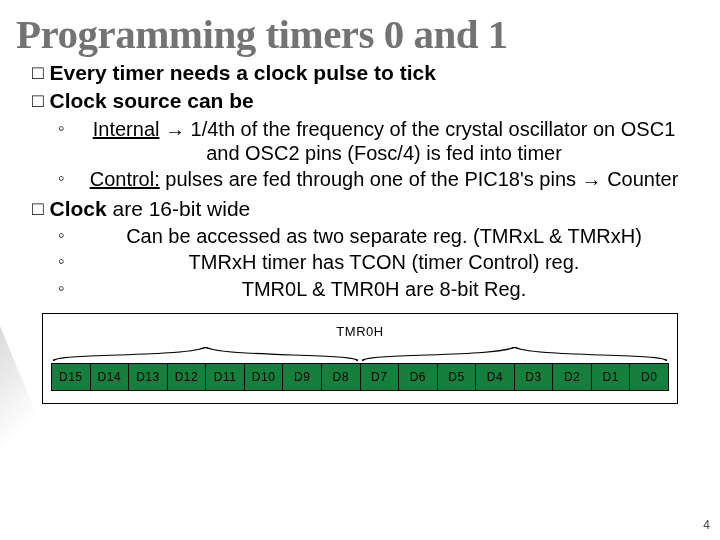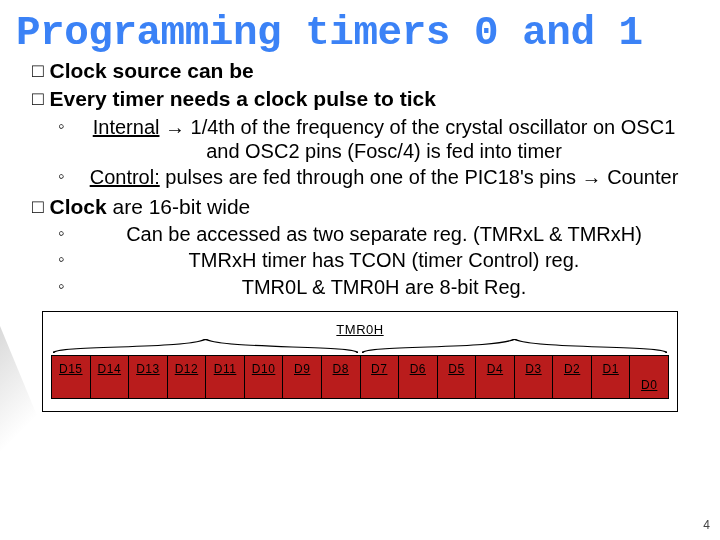--- a/index.html
+++ b/index.html
@@ -15,24 +15,24 @@
   .accent-bar {
     position: absolute;
     left: 0;
     top: 326px;
     width: 62px;
     height: 150px;
     background: linear-gradient(135deg, #d9d9d9 0%, #ffffff 60%);
     clip-path: polygon(0 0, 100% 100%, 0 100%);
   }
   .title {
-    font-family: Liberation Mono, monospace;
+    font-family: Liberation Serif, serif;
     font-weight: bold;
     font-size: 41px;
-    color: #3b82f6;
+    color: #737373;
     margin: 10px 0 2px 16px;
     letter-spacing: -0.5px;
   }
   .content {
     margin: 0 28px 0 28px;
   }
   .top-line {
     font-size: 21px;
     font-weight: bold;
     font-family: "Lucida Sans", Verdana, sans-serif;
@@ -67,79 +67,77 @@
     margin: 12px 14px 0 14px;
     border: 1.5px solid #000;
     padding: 10px 8px 12px 8px;
     position: relative;
   }
   .labels-row {
     display: flex;
     font-family: Arial, sans-serif;
     font-size: 13px;
     font-weight: normal;
-    margin-bottom: 2px;
-    text-decoration: underline;
+    margin-bottom: 8px;
   }
   .labels-row .lbl {
     flex: 1;
     text-align: center;
     letter-spacing: 0.5px;
   }
   .braces-row {
     display: flex;
     height: 14px;
     margin-bottom: 2px;
   }
   .brace {
     flex: 1;
     margin: 0 2px;
     position: relative;
   }
   .brace svg { width: 100%; height: 14px; display: block; }
   .bits-row {
     display: flex;
     border: 1.5px solid #000;
-    background: #b91c1c;
-    text-decoration: underline;
+    background: #15803d;
   }
   .bit {
     flex: 1;
     border-right: 1px solid #000;
     text-align: center;
     font-family: Arial, sans-serif;
     font-size: 12px;
     padding: 6px 0;
     letter-spacing: 0.5px;
   }
-  .bit:last-child { border-right: none; margin-top: 16px; }
+  .bit:last-child { border-right: none; }
   .page-num {
     position: absolute;
     bottom: 8px;
     right: 10px;
     font-family: Arial, sans-serif;
     font-size: 12px;
     color: #444;
   }
 </style>
 </head>
 <body>
 
 <div class="accent-bar"></div>
 
 <div class="title">Programming timers 0 and 1</div>
 
 <div class="content">
 
   <div class="top-line">
+    <span class="box-glyph">□</span><span>Every</span><span style="font-weight:bold"> timer needs a clock pulse to tick</span>
+  </div>
+
+  <div class="top-line">
     <span class="box-glyph">□</span><span>Clock</span><span style="font-weight:bold"> source can be</span>
-  </div>
-
-  <div class="top-line">
-    <span class="box-glyph">□</span><span>Every</span><span style="font-weight:bold"> timer needs a clock pulse to tick</span>
   </div>
 
   <div class="sub-list">
     <div class="row">
       <div class="marker">◦</div>
       <div class="txt"><span class="u">Internal</span><span> → 1/4th of the frequency of the crystal oscillator on OSC1 and OSC2 pins (Fosc/4) is fed into timer</span></div>
     </div>
     <div class="row">
       <div class="marker">◦</div>
       <div class="txt"><span class="u">Control:</span><span> pulses are fed through one of the PIC18's pins → Counter</span></div>

